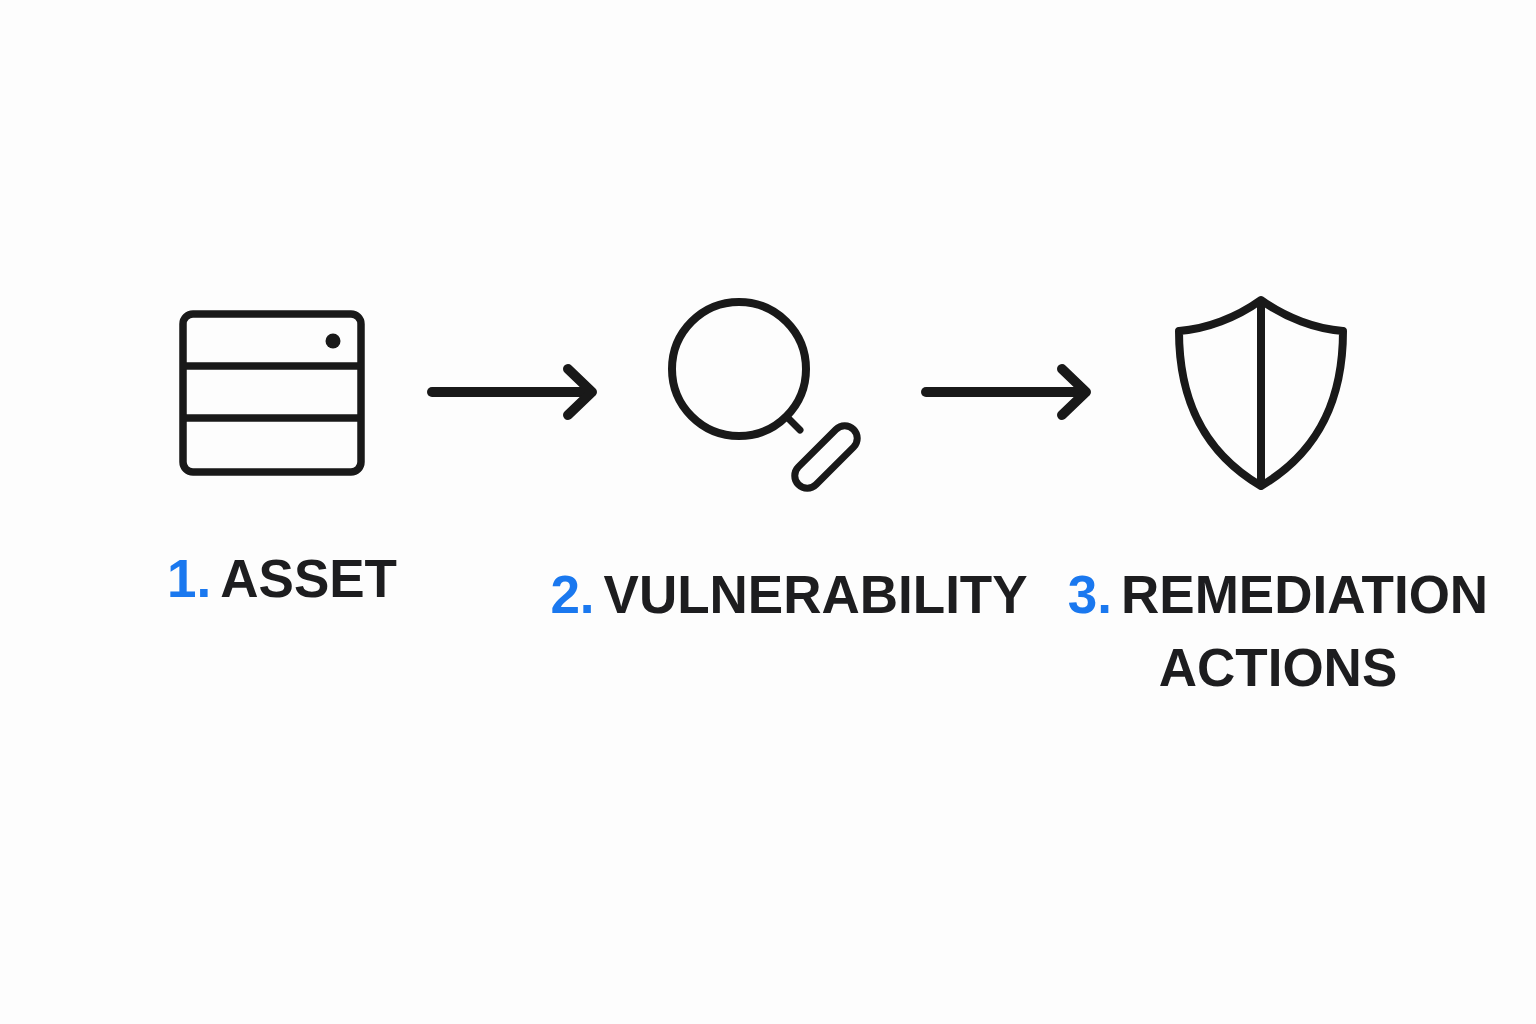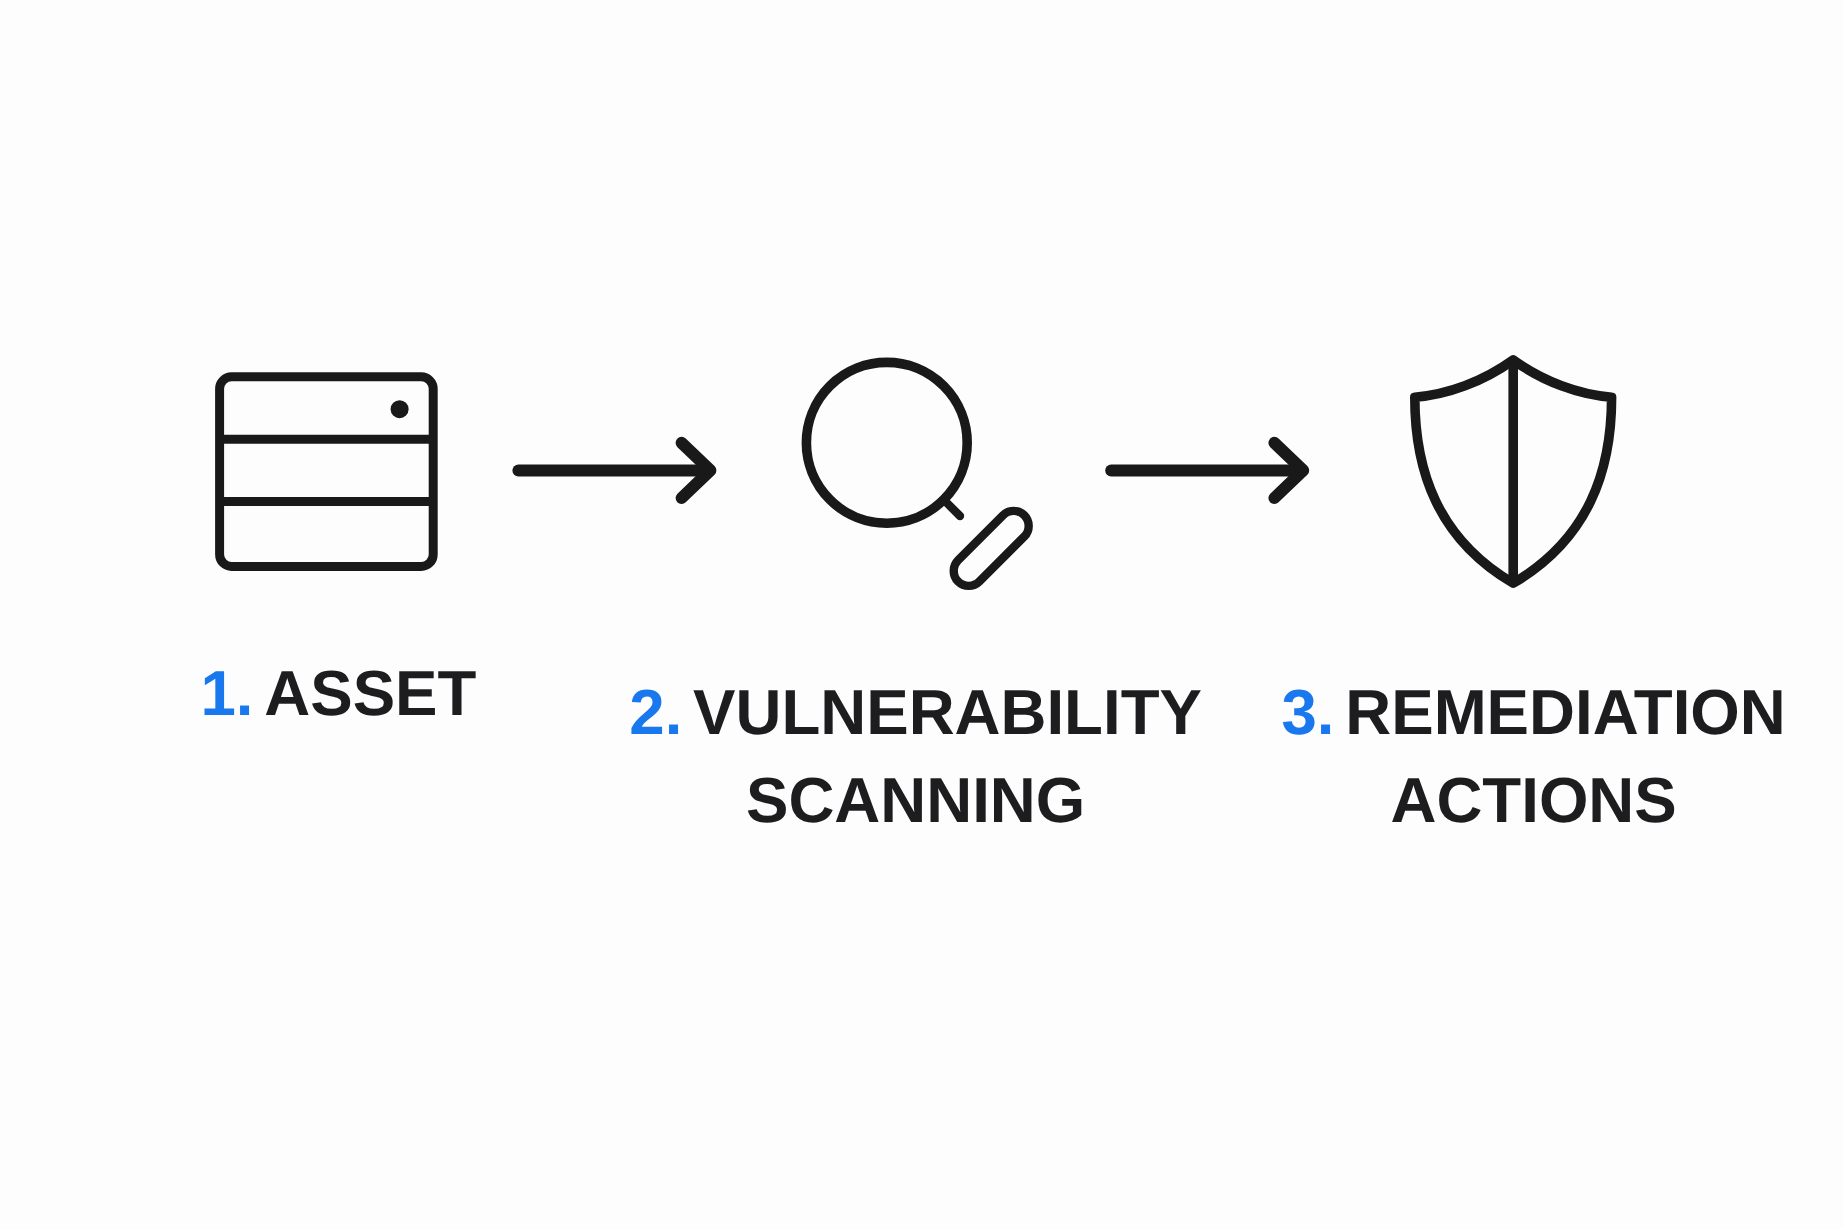--- a/index.html
+++ b/index.html
@@ -62,23 +62,22 @@
 
   <svg class="icon-svg" style="left:1172px;top:294px;" width="178" height="198" viewBox="0 0 178 198" fill="none">
     <path d="M89,6 C64,24 34,35 7,37 C7,98 26,155 89,192 C152,155 171,98 171,37 C144,35 114,24 89,6 Z" stroke="#191919" stroke-width="8" stroke-linejoin="round"></path>
     <line x1="89" y1="10" x2="89" y2="188" stroke="#191919" stroke-width="8"></line>
   </svg>
 
   <div class="step-label" style="left:22px;top:542px;">
     <span class="line"><span class="num">1.</span><span>ASSET</span></span>
   </div>
 
-  <div class="step-label" style="left:503px;top:558px;">
+  <div class="step-label" style="left:529px;top:558px;">
     <span class="line"><span class="num">2.</span><span>VULNERABILITY</span></span>
-    <span class="line">SCANNING</span>
   </div>
 
   <div class="step-label" style="left:1018px;top:558px;">
     <span class="line"><span class="num">3.</span><span>REMEDIATION</span></span>
     <span class="line">ACTIONS</span>
   </div>
 
 </div>
 
 </body></html>

